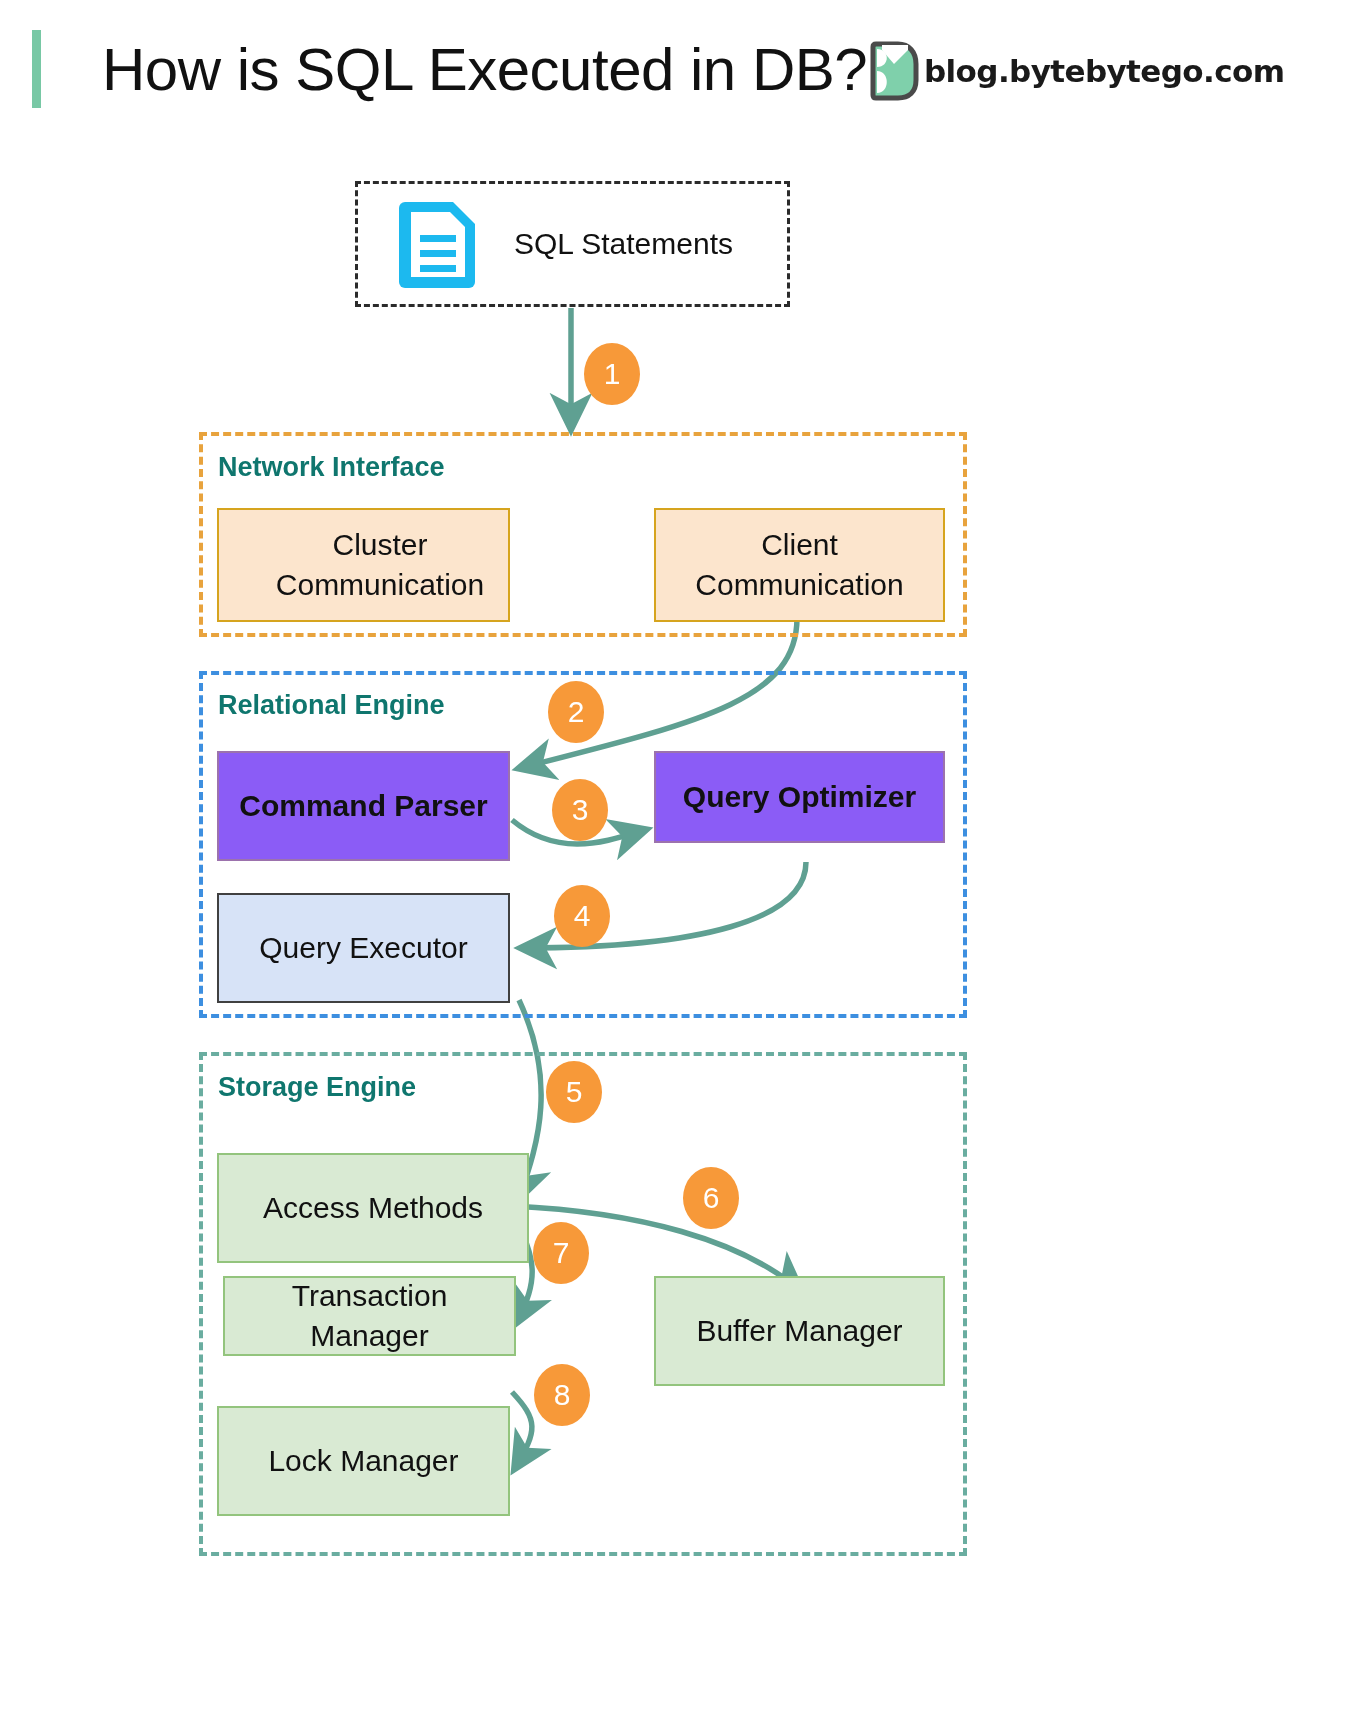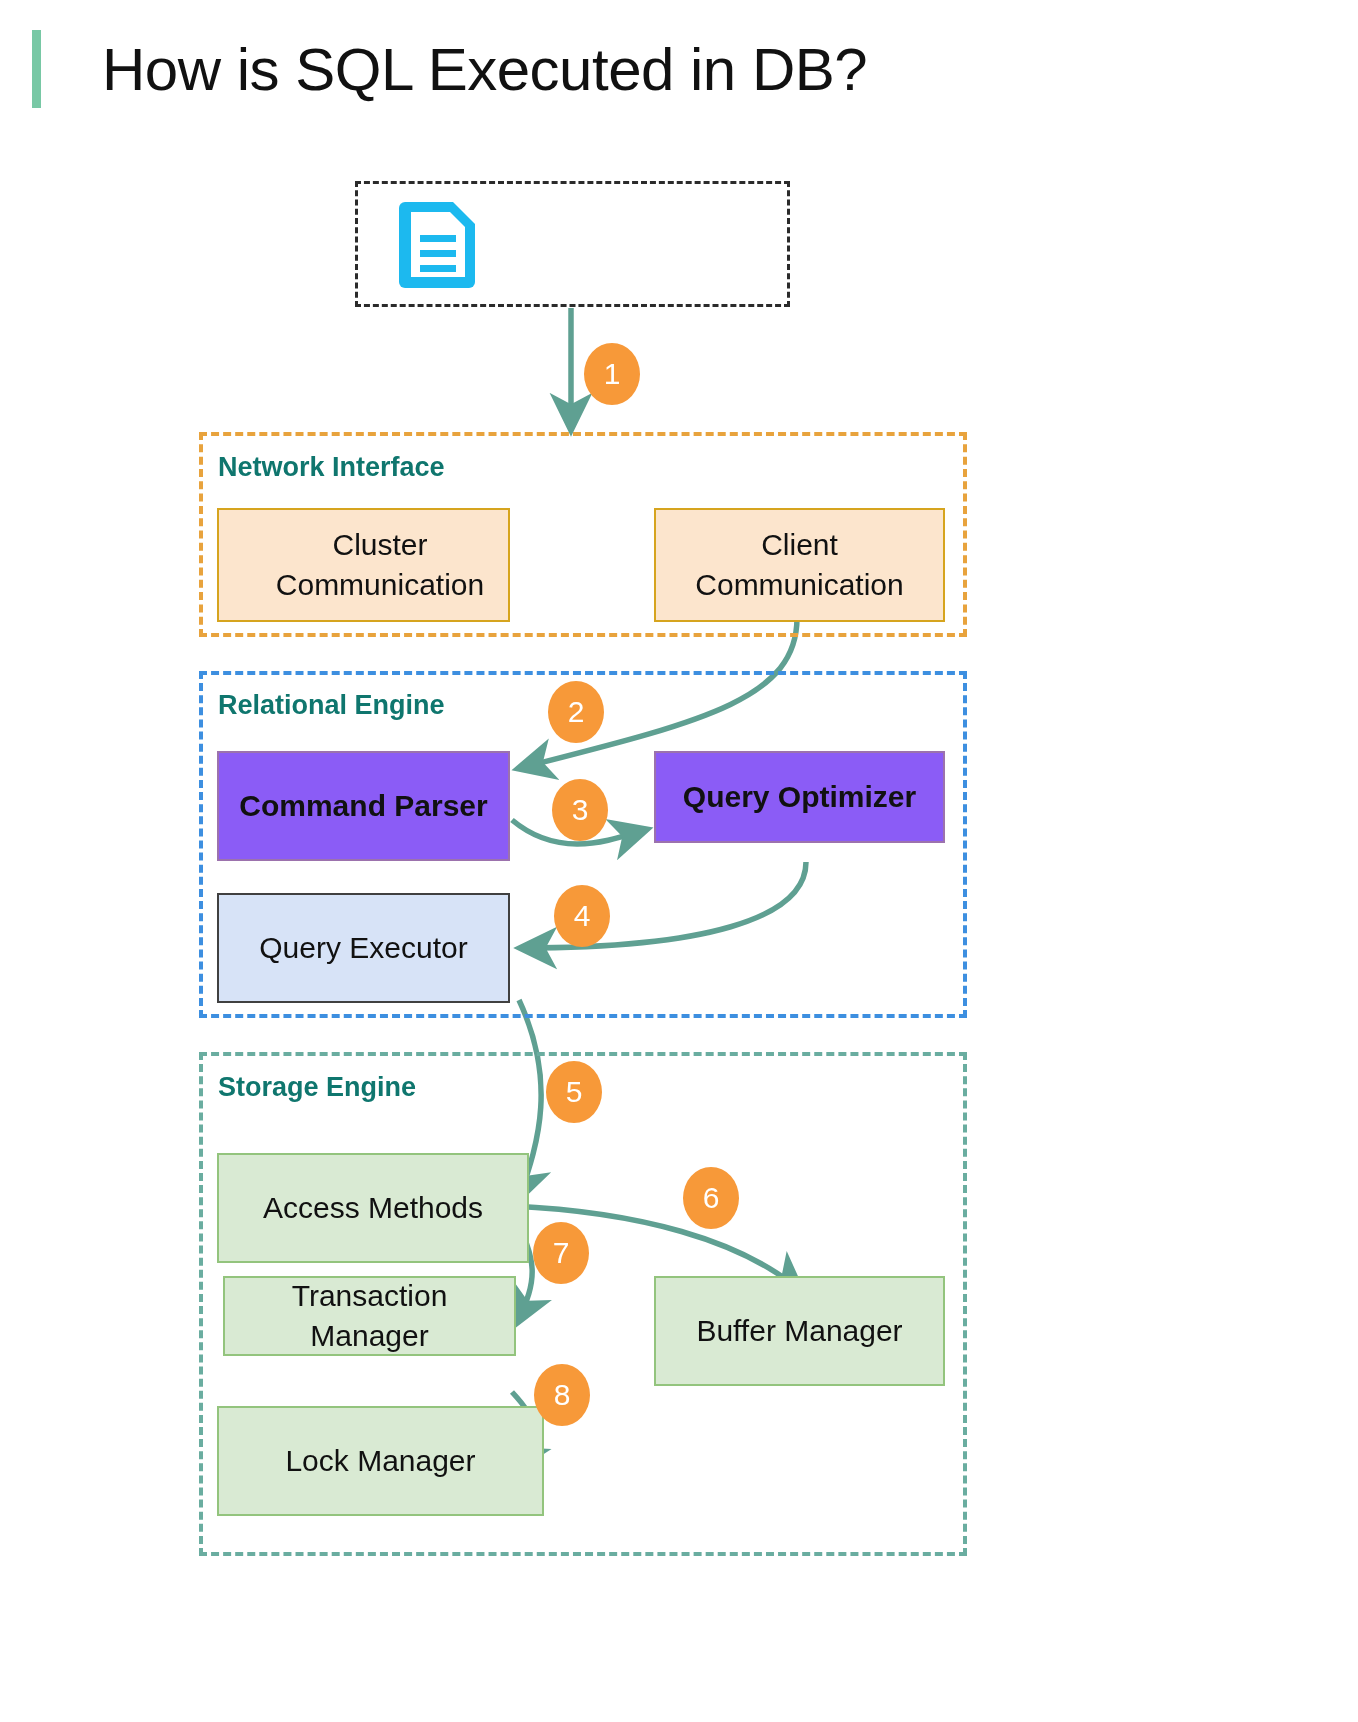--- a/index.html
+++ b/index.html
@@ -148,20 +148,29 @@
     font-family: "Liberation Sans", sans-serif;
     z-index: 5;
   }
 </style>
 </head>
 <body>
 
 <div id="header">
   <div id="title-accent-bar"></div>
   <div id="page-title">How is SQL Executed in DB?</div>
+  <div id="brand">
+    <svg id="brand-logo" viewBox="0 0 52 62">
+      <path d="M8 4 H30 C41 4 48 12 48 24 V40 C48 52 41 58 30 58 H8 C6 58 5 57 5 55 V7 C5 5 6 4 8 4 Z" fill="#7fd0ab" stroke="#4a4a4a" stroke-width="5"></path>
+      <path d="M9 9 C22 9 22 27 9 27 V9 Z" fill="#ffffff"></path>
+      <path d="M9 31 C22 31 22 53 9 53 V31 Z" fill="#ffffff"></path>
+      <path d="M14 10 L26 24 L40 10 L40 5 L14 5 Z" fill="#ffffff"></path>
+    </svg>
+    <div id="brand-text">blog.bytebytego.com</div>
+  </div>
 </div>
 
 <div id="diagram">
 
   <svg id="arrow-layer" viewBox="0 0 1358 1722">
     <defs>
       <marker id="ah" markerWidth="9" markerHeight="9" refX="6.4" refY="4.5" orient="auto">
         <path d="M0,0.6 L8,4.5 L0,8.4 L2.1,4.5 Z" fill="#5fa092"></path>
       </marker>
     </defs>
@@ -186,20 +195,21 @@
   </svg>
 
   <div id="sql-box" style="left:355px; top:181px; width:435px; height:126px;">
     <svg id="sql-doc-icon" viewBox="0 0 86 92">
       <path d="M9 4 H57 L79 26 V84 A6 6 0 0 1 73 90 H9 A6 6 0 0 1 3 84 V10 A6 6 0 0 1 9 4 Z" fill="#1cb9ef"></path>
       <path d="M15 14 H54 L69 29 V79 H15 Z" fill="#ffffff"></path>
       <rect x="24" y="37" width="36" height="7" fill="#1cb9ef"></rect>
       <rect x="24" y="52" width="36" height="7" fill="#1cb9ef"></rect>
       <rect x="24" y="67" width="36" height="7" fill="#1cb9ef"></rect>
     </svg>
+    <div id="sql-label">SQL Statements</div>
   </div>
 
   <div class="group grp-network" style="left:199px; top:432px; width:768px; height:205px;"></div>
   <div class="group-label" style="left:218px; top:452px;">Network Interface</div>
 
   <div class="node fill-peach" style="left:217px; top:508px; width:293px; height:114px;padding-left:33px;">Cluster
 Communication</div>
   <div class="node fill-peach" style="left:654px; top:508px; width:291px; height:114px;">Client
 Communication</div>
 
@@ -209,21 +219,21 @@
   <div class="node fill-purple" style="left:217px; top:751px; width:293px; height:110px;">Command Parser</div>
   <div class="node fill-purple" style="left:654px; top:751px; width:291px; height:92px;">Query Optimizer</div>
   <div class="node fill-blue" style="left:217px; top:893px; width:293px; height:110px;">Query Executor</div>
 
   <div class="group grp-storage" style="left:199px; top:1052px; width:768px; height:504px;"></div>
   <div class="group-label" style="left:218px; top:1072px;">Storage Engine</div>
 
   <div class="node fill-green" style="left:217px; top:1153px; width:312px; height:110px;">Access Methods</div>
   <div class="node fill-green" style="left:223px; top:1276px; width:293px; height:80px;">Transaction
 Manager</div>
-  <div class="node fill-green" style="left:217px; top:1406px; width:327px; height:110px;">Lock Manager</div>
+  <div class="node fill-green" style="left:217px; top:1406px; width:293px; height:110px;">Lock Manager</div>
   <div class="node fill-green" style="left:654px; top:1276px; width:291px; height:110px;">Buffer Manager</div>
 
   <div class="step-badge" style="left:584px; top:343px;">1</div>
   <div class="step-badge" style="left:548px; top:681px;">2</div>
   <div class="step-badge" style="left:552px; top:779px;">3</div>
   <div class="step-badge" style="left:554px; top:885px;">4</div>
   <div class="step-badge" style="left:546px; top:1061px;">5</div>
   <div class="step-badge" style="left:683px; top:1167px;">6</div>
   <div class="step-badge" style="left:533px; top:1222px;">7</div>
   <div class="step-badge" style="left:534px; top:1364px;">8</div>

